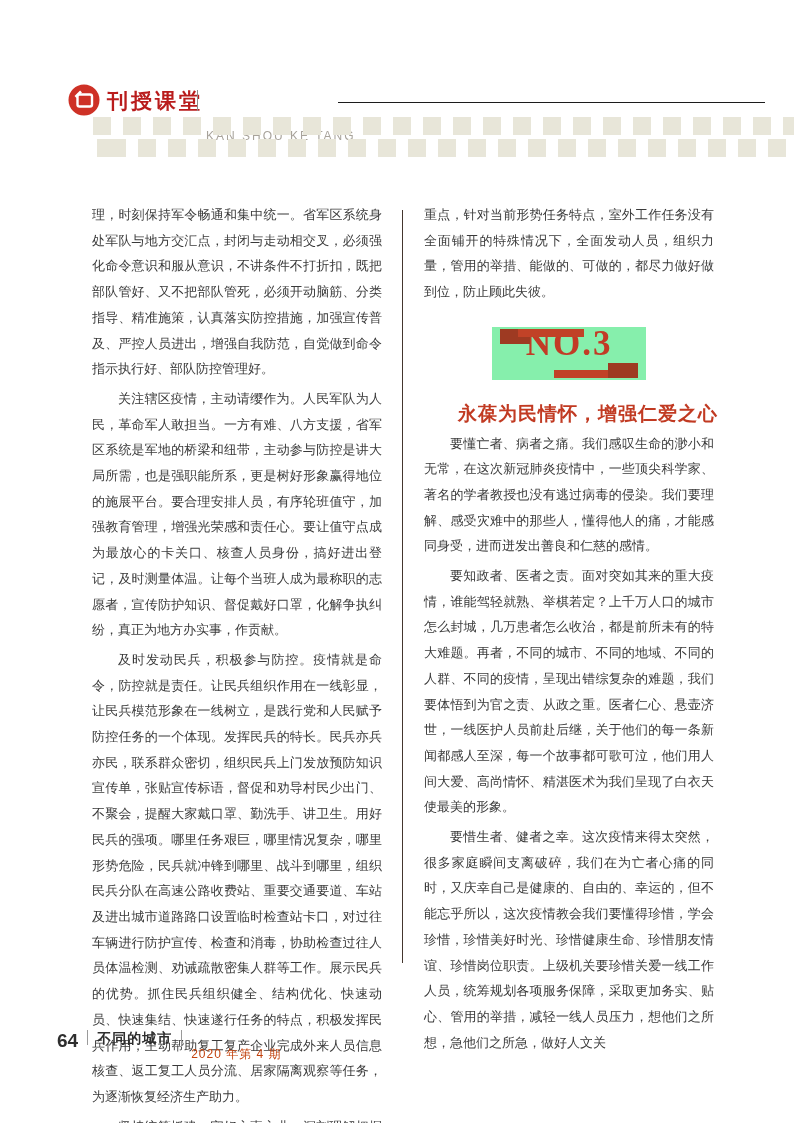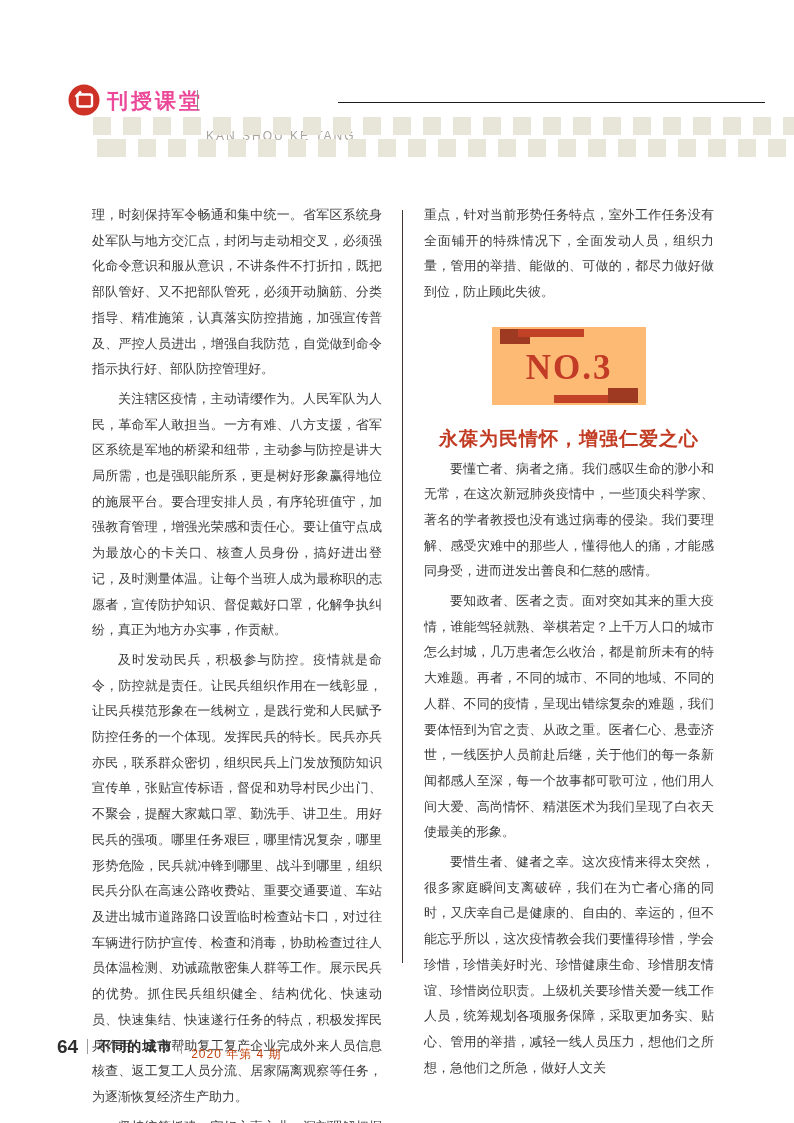--- a/index.html
+++ b/index.html
@@ -2,59 +2,59 @@
 <html lang="zh"><head>
 <meta charset="utf-8">
 <style>
   html,body{margin:0;padding:0;background:#ffffff;}
   .page{position:relative;width:794px;height:1123px;background:#ffffff;overflow:hidden;
         font-family:"Liberation Serif","DejaVu Serif",serif;}
 
   
   .hdr-icon{position:absolute;left:68px;top:84px;width:32px;height:32px;}
   .hdr-title{position:absolute;left:107px;top:87px;font-family:"Liberation Sans","DejaVu Sans",sans-serif;
-             font-weight:bold;font-size:21px;color:#ec4899;letter-spacing:3px;white-space:nowrap;}
+             font-weight:bold;font-size:21px;color:#b91c1c;letter-spacing:3px;white-space:nowrap;}
   .hdr-divider{position:absolute;left:197px;top:90px;width:1px;height:21px;background:#8d8d8d;}
   .hdr-sub{position:absolute;left:206px;top:96px;font-family:"Liberation Sans","DejaVu Sans",sans-serif;
            font-size:12px;color:#a8a39b;letter-spacing:2px;white-space:nowrap;margin-top:33px;}
   .hdr-rule{position:absolute;left:338px;top:102px;width:427px;height:1px;background:#1c1c1c;}
 
   .checker{position:absolute;left:93px;width:701px;height:18px;
            background:repeating-linear-gradient(90deg,#e8e6d9 0px,#e8e6d9 18px,rgba(0,0,0,0) 18px,rgba(0,0,0,0) 30px);}
   .checker.row1{top:117px;}
   .checker.row2{top:139px;background-position:15px 0;}
 
   
   .col{position:absolute;top:198px;width:298px;font-size:13px;line-height:25.7px;color:#3a3a3a;
        text-align:justify;text-justify:inter-character;}
   .col-left{left:88px;}
   .col-right{left:420px;}
   .para{margin:4px;text-indent:2em;}
   .para.first{text-indent:0;}
   .col-rule{position:absolute;left:402px;top:210px;width:1px;height:753px;background:#44362e;}
 
   
-  .badge{position:relative;width:154px;height:78px;margin:22px auto 0;background:#fdba74;
-         display:flex;align-items:center;justify-content:center;}
+  .badge{position:relative;width:154px;height:53px;margin:22px auto 0;background:#86efac;
+         display:flex;justify-content:center;}
   .badge-label{font-family:"Liberation Serif","DejaVu Serif",serif;font-weight:bold;
                font-size:35px;color:#c23b26;letter-spacing:2px;padding-top:4px;}
   .deco{position:absolute;}
   .deco-block{width:30px;height:15px;background:#9e3a22;}
   .deco-bar{width:66px;height:8px;background:#c14227;}
   .tl-block{left:8px;top:2px;}
   .tl-bar{left:26px;top:2px;}
   .br-block{right:8px;bottom:2px;}
   .br-bar{right:26px;bottom:2px;}
 
-  .section-heading{margin:21px 0 0 0;text-align:center;font-size:19px;font-weight:bold;
+  .section-heading{margin:21px 0 0 0;text-align:right;font-size:19px;font-weight:bold;
                    color:#c13a22;letter-spacing:1px;}
   .lead-gap{margin-top:17px;}
 
   
-  .footer{position:absolute;left:57px;top:1030px;display:flex;align-items:center;
+  .footer{position:absolute;left:57px;top:1030px;display:flex;
           font-family:"Liberation Sans","DejaVu Sans",sans-serif;color:#333;}
   .footer .pageno{font-size:19px;font-weight:bold;color:#2e2e2e;}
   .footer .vsep{width:1px;height:15px;background:#9a9a9a;margin:0 9px;}
   .footer .mag{font-size:14px;font-weight:bold;color:#2e2e2e;letter-spacing:1px;}
   .footer .issue{font-size:12px;color:#c2410c;letter-spacing:1px;margin-top:16px;}
 </style>
 </head>
 <body>
 
 <div class="page">

